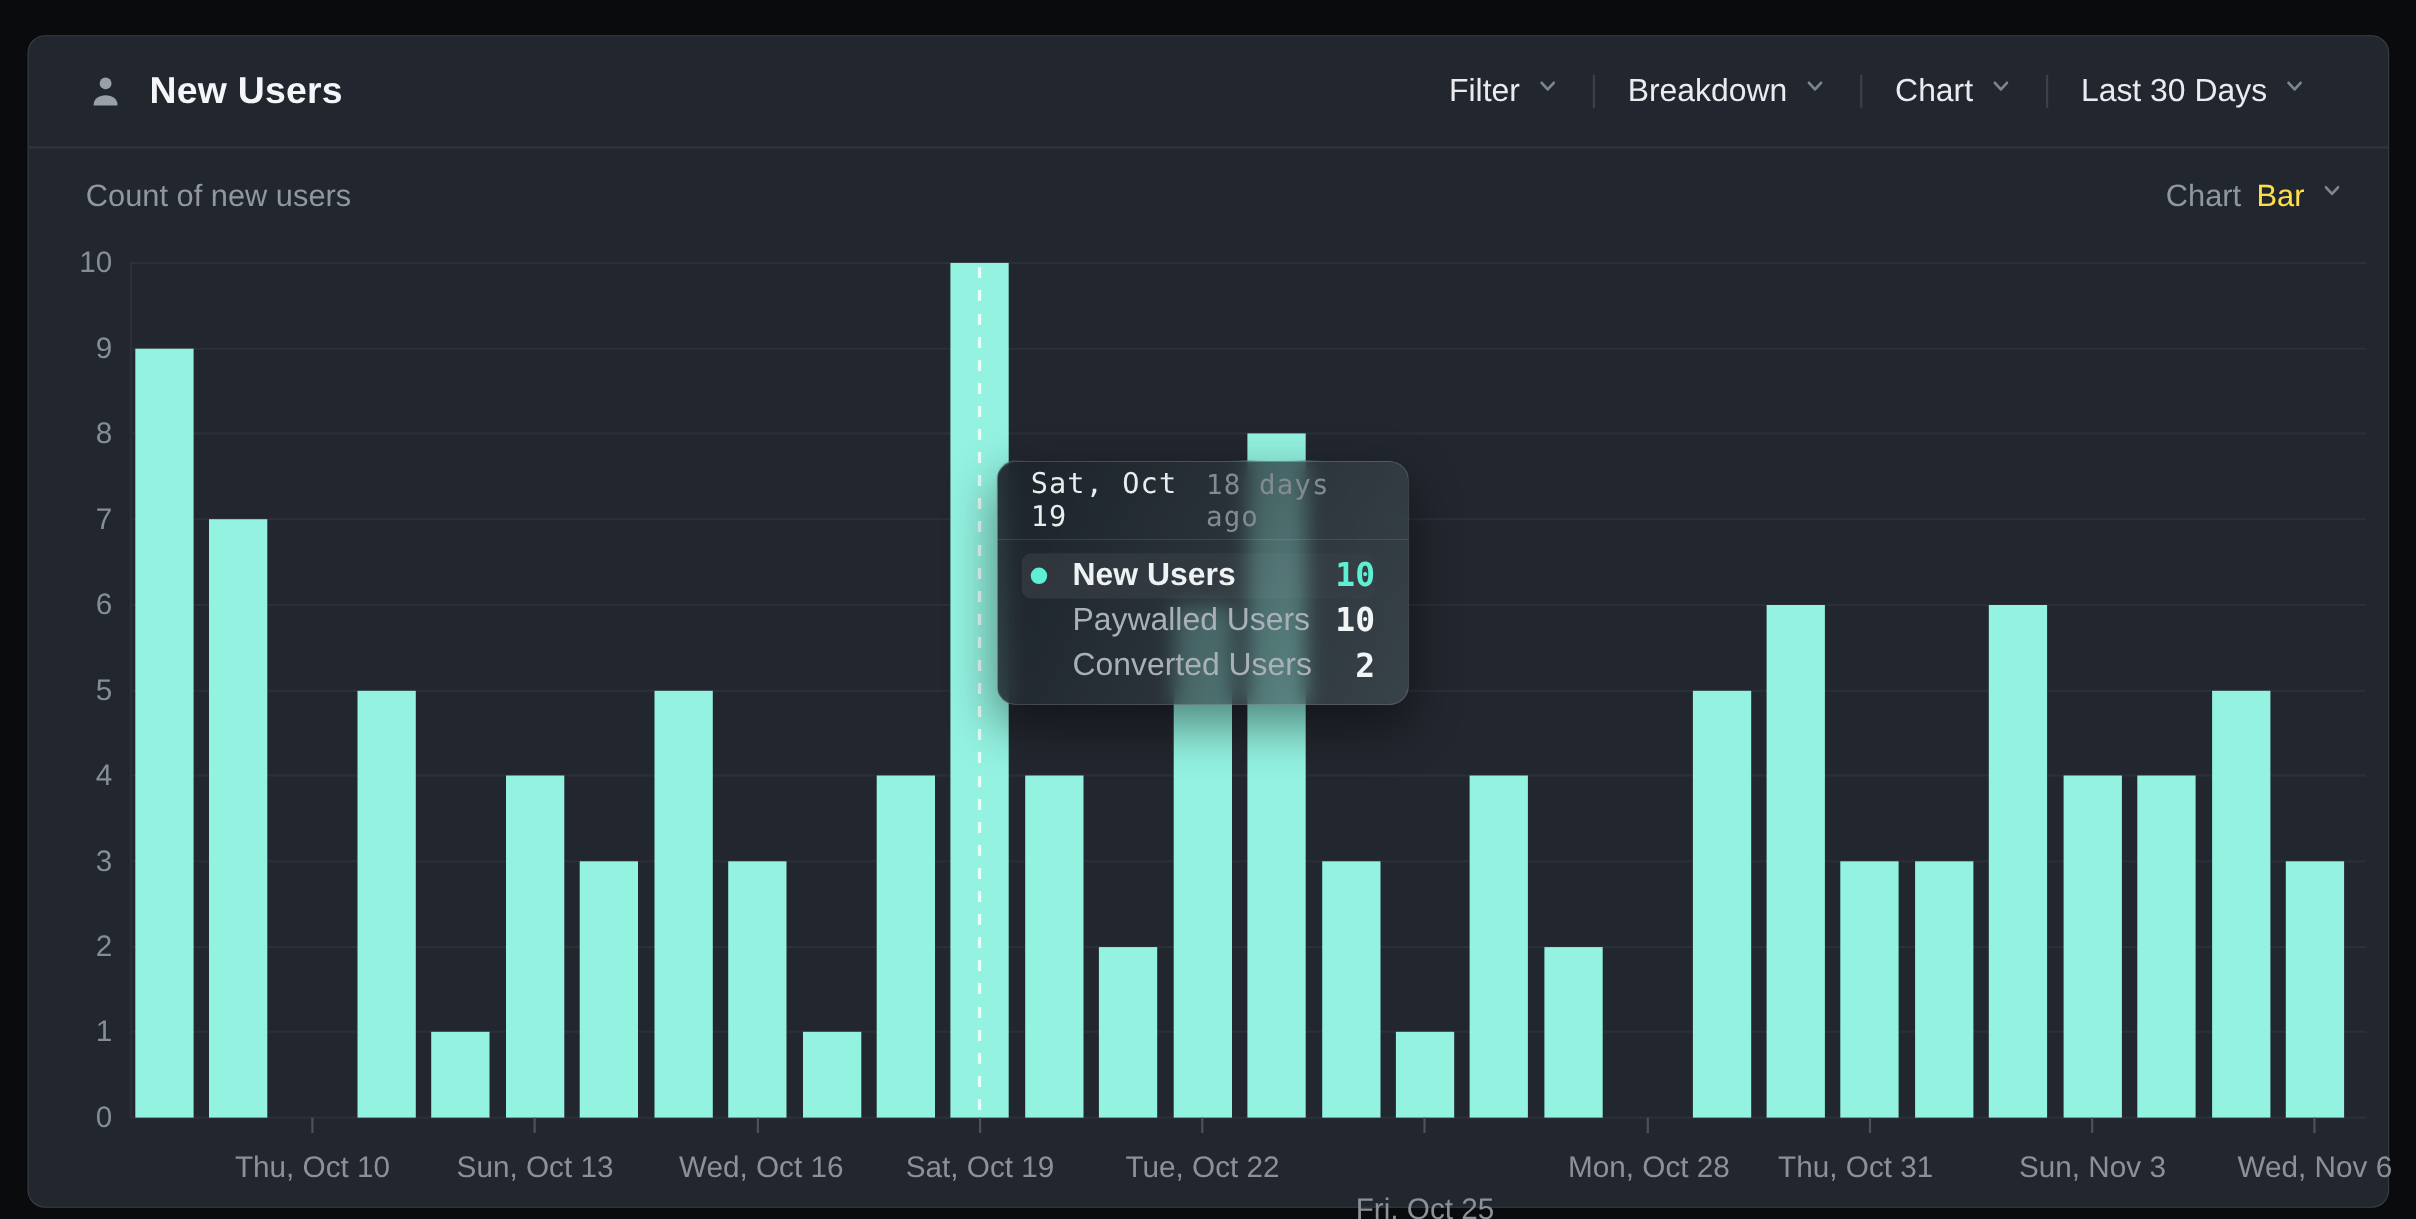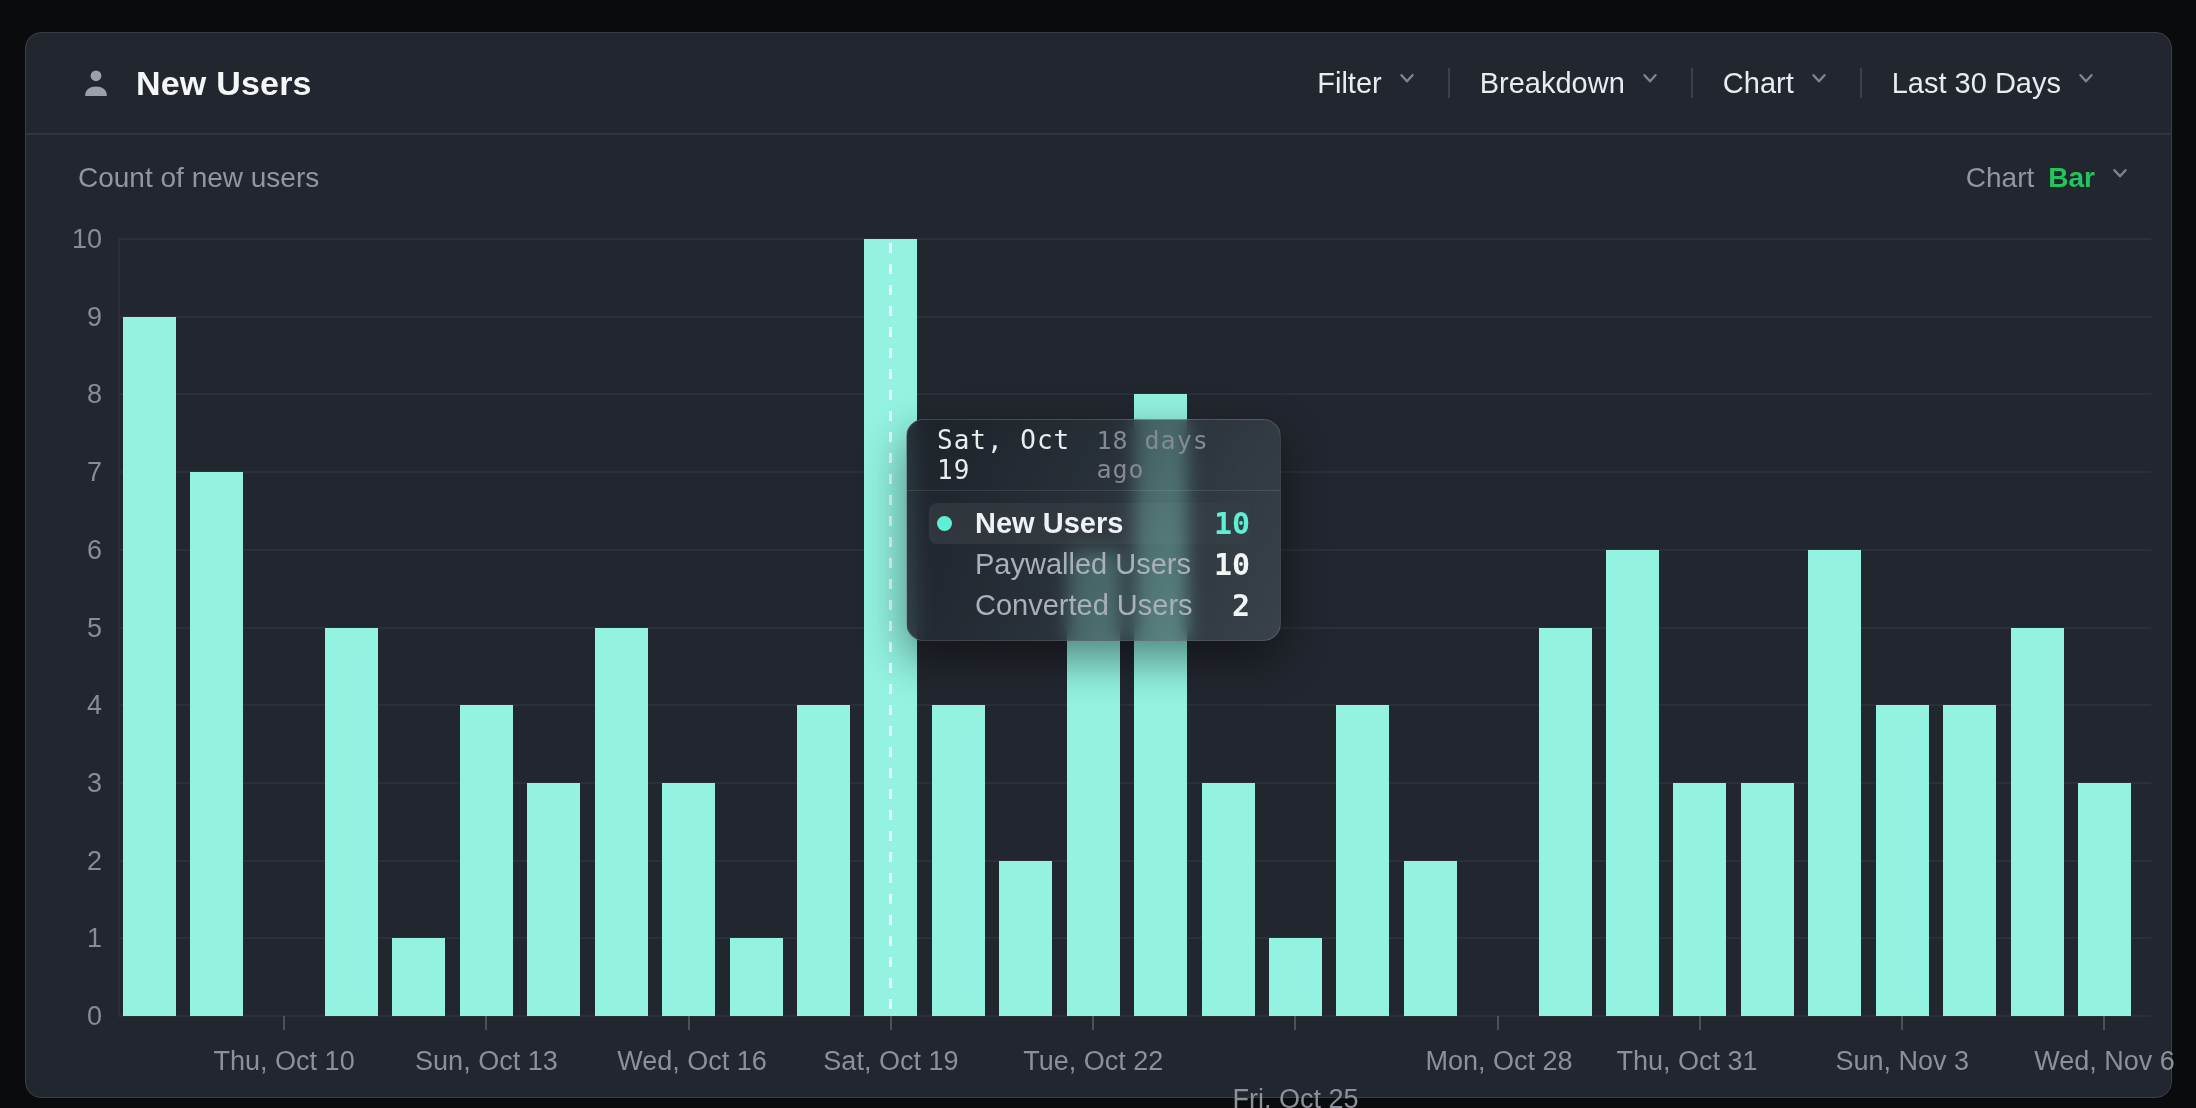--- a/index.html
+++ b/index.html
@@ -24,21 +24,21 @@
   .header-divider { position:absolute; left:0; top:100px; width:100%; height:2px;
                     background:#30343c; }
 
   
   .sub-row { position:absolute; left:0; top:102px; right:0; height:86px;
              display:flex; align-items:center; justify-content:space-between;
              padding:0 40px 0 52px; }
   .metric-label { color:#9097a1; font-size:28px; font-weight:500; }
   .chart-type { display:flex; align-items:flex-start; gap:14px; cursor:pointer; }
   .chart-type .muted { color:#9097a1; font-size:28px; font-weight:500; }
-  .chart-type .value { color:#22c55e; font-size:28px; font-weight:700; }
+  .chart-type .value { color:#fde047; font-size:28px; font-weight:400; }
 
   
   .plot { position:absolute; inset:0; }
   .gridline { position:absolute; height:2px; background:#2b2f38; }
   .y-axis-line { position:absolute; width:2px; background:#2b2f38; }
   .y-label { position:absolute; width:76px; text-align:right; color:#878d96;
              font-size:27px; transform:translateY(-50%); }
   .bar { position:absolute; background:#93f2e0; }
   .tick { position:absolute; width:2px; height:14px; background:#4d525a; }
   .x-label { position:absolute; width:260px; text-align:center; color:#8b9099;

